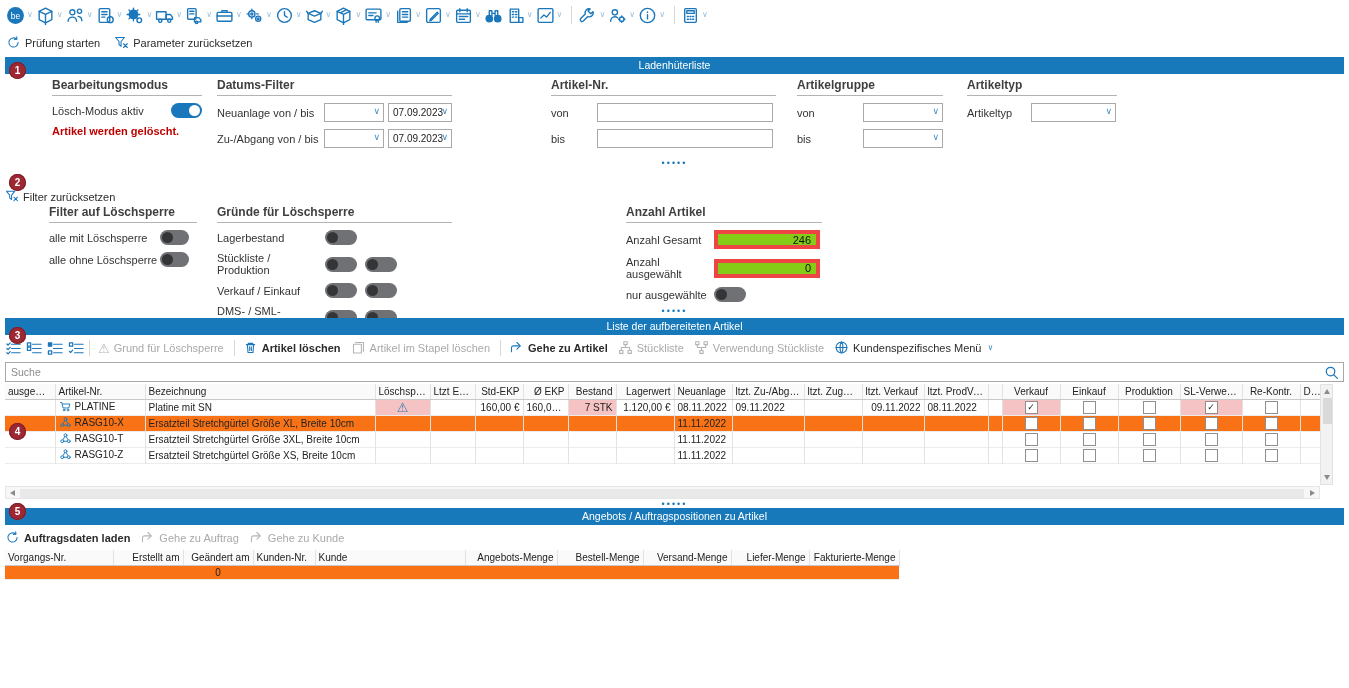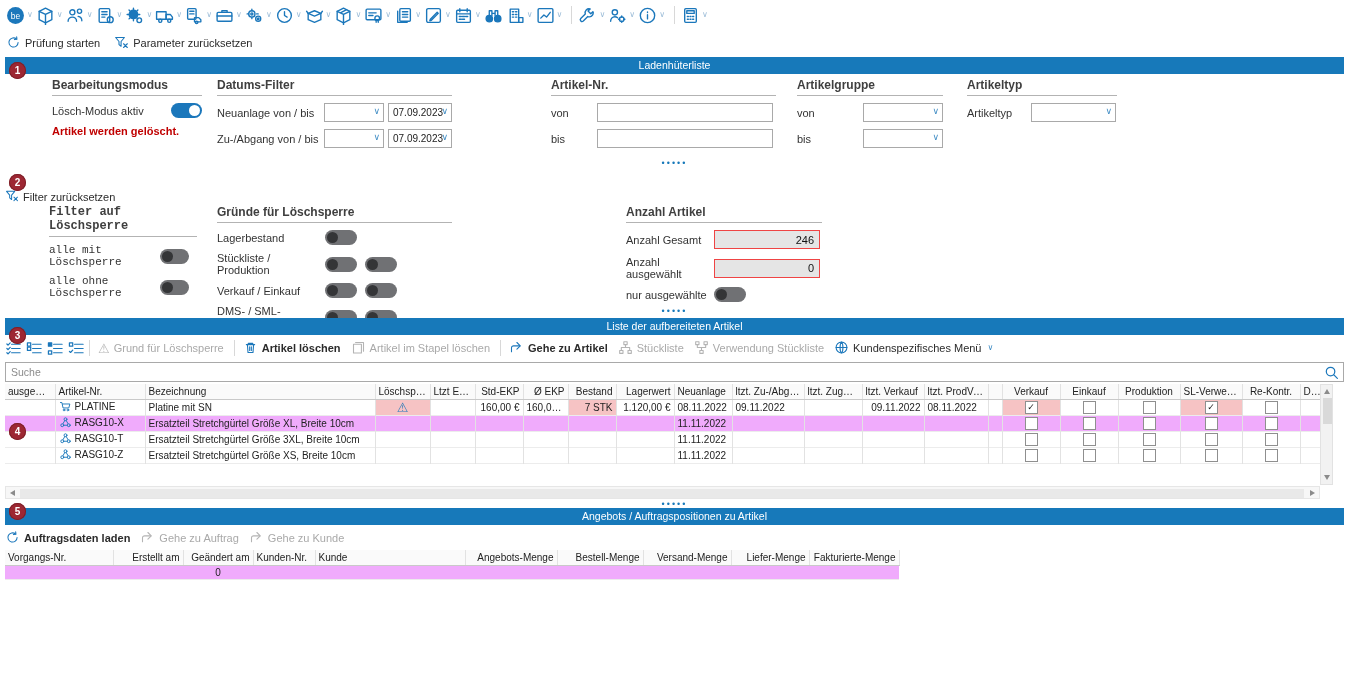--- a/index.html
+++ b/index.html
@@ -23,21 +23,21 @@
   
   .grp{position:absolute;margin-left:34px;}
   .grp-title{font-size:12px;font-weight:700;color:#3f3f3f;padding-bottom:3px;border-bottom:1px solid #b3b3b3;}
   .frow{display:flex;align-items:center;margin-top:7px;}
   .flabel{color:#333;}
   .combo{position:relative;height:19px;border:1px solid #a9a9a9;background:#fff;font-size:10px;color:#222;
          display:flex;align-items:center;padding:0 14px 0 4px;box-sizing:border-box;}
   .combo .cchev{position:absolute;right:3px;top:2px;color:#3f8cc4;font-size:9px;}
   .tbox{height:19px;border:1px solid #a9a9a9;background:#fff;box-sizing:border-box;font-family:"Liberation Sans",sans-serif;
         font-size:10px;padding:0 4px;color:#222;}
-  .gbox{height:19px;border:1px solid #ef4444;background:#e5e5e5;box-sizing:border-box;font-size:11px;color:#111;
+  .gbox{height:19px;border:4px solid #ef4444;background:#84cc16;box-sizing:border-box;font-size:11px;color:#111;
         display:flex;align-items:center;justify-content:flex-end;padding:0 5px;}
   .redwarn{color:#c00000;font-weight:700;}
   
   .tg{position:relative;display:inline-block;width:32px;height:15px;border-radius:8px;cursor:pointer;}
   .tg.on{background:#1b77bb;}
   .tg.on::after{content:"";position:absolute;right:2px;top:2px;width:11px;height:11px;border-radius:50%;background:#fff;}
   .tg.off{background:#707174;}
   .tg.off::after{content:"";position:absolute;left:2px;top:2px;width:11px;height:11px;border-radius:50%;background:#343537;}
   
   .dots{position:absolute;left:0;right:0;text-align:center;color:#1779ba;font-size:9px;letter-spacing:2px;line-height:8px;cursor:row-resize;}
@@ -57,21 +57,21 @@
   .searchrow input{position:absolute;left:0;top:0;right:24px;height:18px;border:none;outline:none;
         font-family:"Liberation Sans",sans-serif;font-size:10.5px;padding:0 5px;color:#222;background:transparent;}
   .searchrow input::placeholder{color:#8b8b8b;}
   .mag{position:absolute;right:3px;top:1px;}
   
   table{border-collapse:collapse;table-layout:fixed;background:#fff;}
   th,td{border-right:1px solid #e2e2e2;padding:0 3px;font-weight:normal;font-size:10px;color:#222;
         white-space:nowrap;overflow:hidden;text-overflow:ellipsis;height:14px;box-sizing:border-box;}
   thead th{background:#fafafa;border-bottom:1px solid #c9c9c9;height:15px;text-align:left;}
   tbody tr{border-bottom:1px solid #ececec;}
-  tr.sel td{background:#f0abfc;}
+  tr.sel td{background:#f97316;}
   td.r,th.r{text-align:right;}
   td.c,th.c{text-align:center;}
   td.alert{background:#f6c3c4;}
   .cellicon{display:inline-block;vertical-align:-3px;margin-right:3px;}
   .cb{display:inline-block;width:11px;height:11px;border:1px solid #8f8f8f;background:#fff;line-height:10px;
       font-size:9px;text-align:center;color:#222;vertical-align:middle;}
   
   .vsb{position:absolute;width:13px;background:#f2f2f2;border:1px solid #e2e2e2;box-sizing:border-box;}
   .hsb{position:absolute;height:13px;background:#f7f7f7;border:1px solid #e6e6e6;box-sizing:border-box;}
   .sb-arrow{position:absolute;width:0;height:0;}
@@ -426,21 +426,21 @@
       <span class="abtn">
         <span><svg width="14" height="14" viewBox="0 0 18 18" fill="none" stroke="#1b77bb" stroke-width="1.3" stroke-linecap="round" stroke-linejoin="round">
             <path d="M2 3h10.5l-4 4.8v5.7L6 11.5V7.8z"></path>
             <path d="M11.5 10.5l4.5 4.5M16 10.5l-4.5 4.5"></path>
           </svg></span>
         <span>Filter zurücksetzen</span>
       </span>
     </div>
 
   <div id="z-groups">
-      <div class="grp" style="left: 15px; top: 205px; width: 148px; font-family: Liberation Mono, monospace;">
+      <div class="grp" style="left: 15px; top: 205px; width: 148px;">
         <div class="grp-title">Filter auf Löschsperre</div>
         <div class="frow">
           <span class="flabel" style="width: 124px;">alle mit Löschsperre</span>
           <span class="tg off" style="margin-right: 8px;"></span>
         </div>
         <div class="frow">
           <span class="flabel" style="width: 124px;">alle ohne Löschsperre</span>
           <span class="tg off" style="margin-right: 8px;"></span>
         </div>
       </div>

